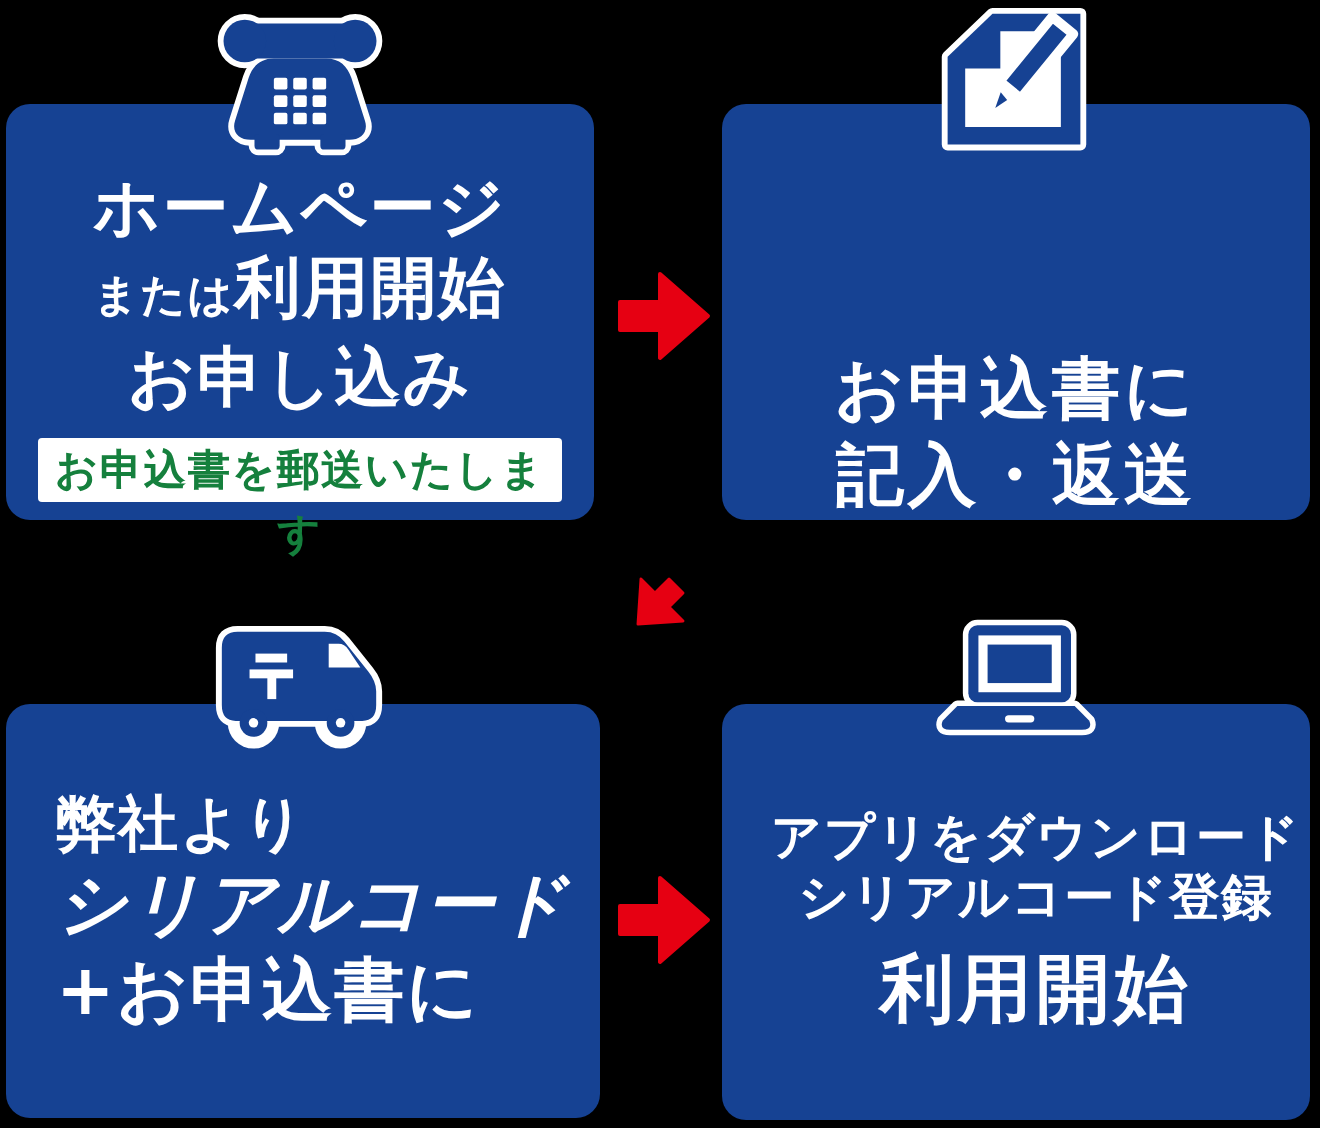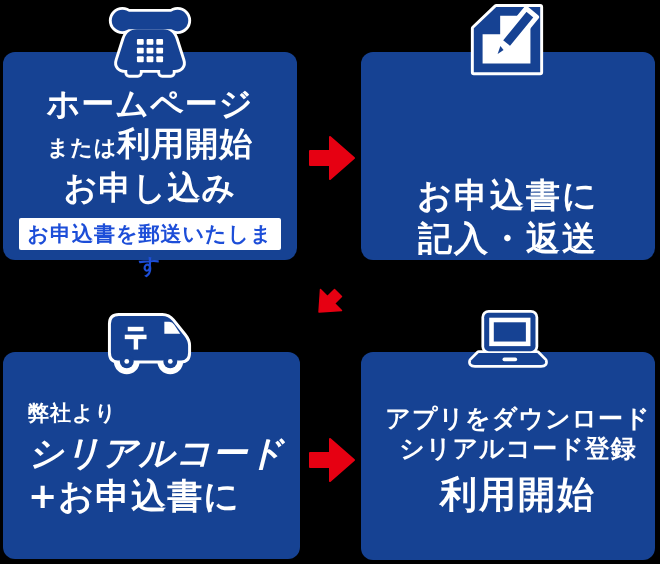--- a/index.html
+++ b/index.html
@@ -15,29 +15,29 @@
   }
   #box1 { left:3px;   top:52px;  width:294px; height:208px; text-align:center; }
   #box2 { left:361px; top:52px;  width:294px; height:208px; display:flex; flex-direction:column; justify-content:flex-end; text-align:center; }
   #box3 { left:3px;   top:352px; width:297px; height:207px; padding:46px 0 0 25px; text-align:left; }
   #box4 { left:361px; top:352px; width:294px; height:208px; padding-top:52px; text-align:center;padding-left:20px; }
 
   .t-lg  { font-size:33px; line-height:40px; letter-spacing:1px; }
   .t-sm  { font-size:22px; letter-spacing:1px; }
   #box1 .lines { padding-top:32px; }
   #box2 .t-xl { font-size:34px; line-height:43px; letter-spacing:2px; }
-  #box3 .t-md { font-size:21px; line-height:30px; letter-spacing:1px; }
+  #box3 .t-md { font-size:30px; line-height:30px; letter-spacing:1px; }
   #box3 .t-big { font-size:35px; line-height:43px; letter-spacing:1px; margin-top:4px;font-style:italic; }
   #box3 .t-big2 { font-size:35px; line-height:43px; letter-spacing:1px; }
   #box4 .t-md { font-size:25px; line-height:30px; letter-spacing:1px; }
   #box4 .t-big { font-size:37px; line-height:44px; letter-spacing:2px; margin-top:9px; }
 
   .badge {
     display:block; margin:10px auto 0; width:262px; height:32px; line-height:32px;
-    background:#ffffff; color:#1d4ed8; font-size:21px; letter-spacing:1px;
+    background:#ffffff; color:#15803d; font-size:21px; letter-spacing:1px;
     border-radius:2px; text-align:center;
   }
 
   .icon { position:absolute; }
   #phone-icon  { left:104px; top:6px;   width:92px; }
   #memo-icon   { left:466px; top:2px;   width:82px; }
   #truck-icon  { left:103px; top:308px; width:94px; }
   #laptop-icon { left:464px; top:309px; width:88px; }
 
   .arrow { position:absolute; }

